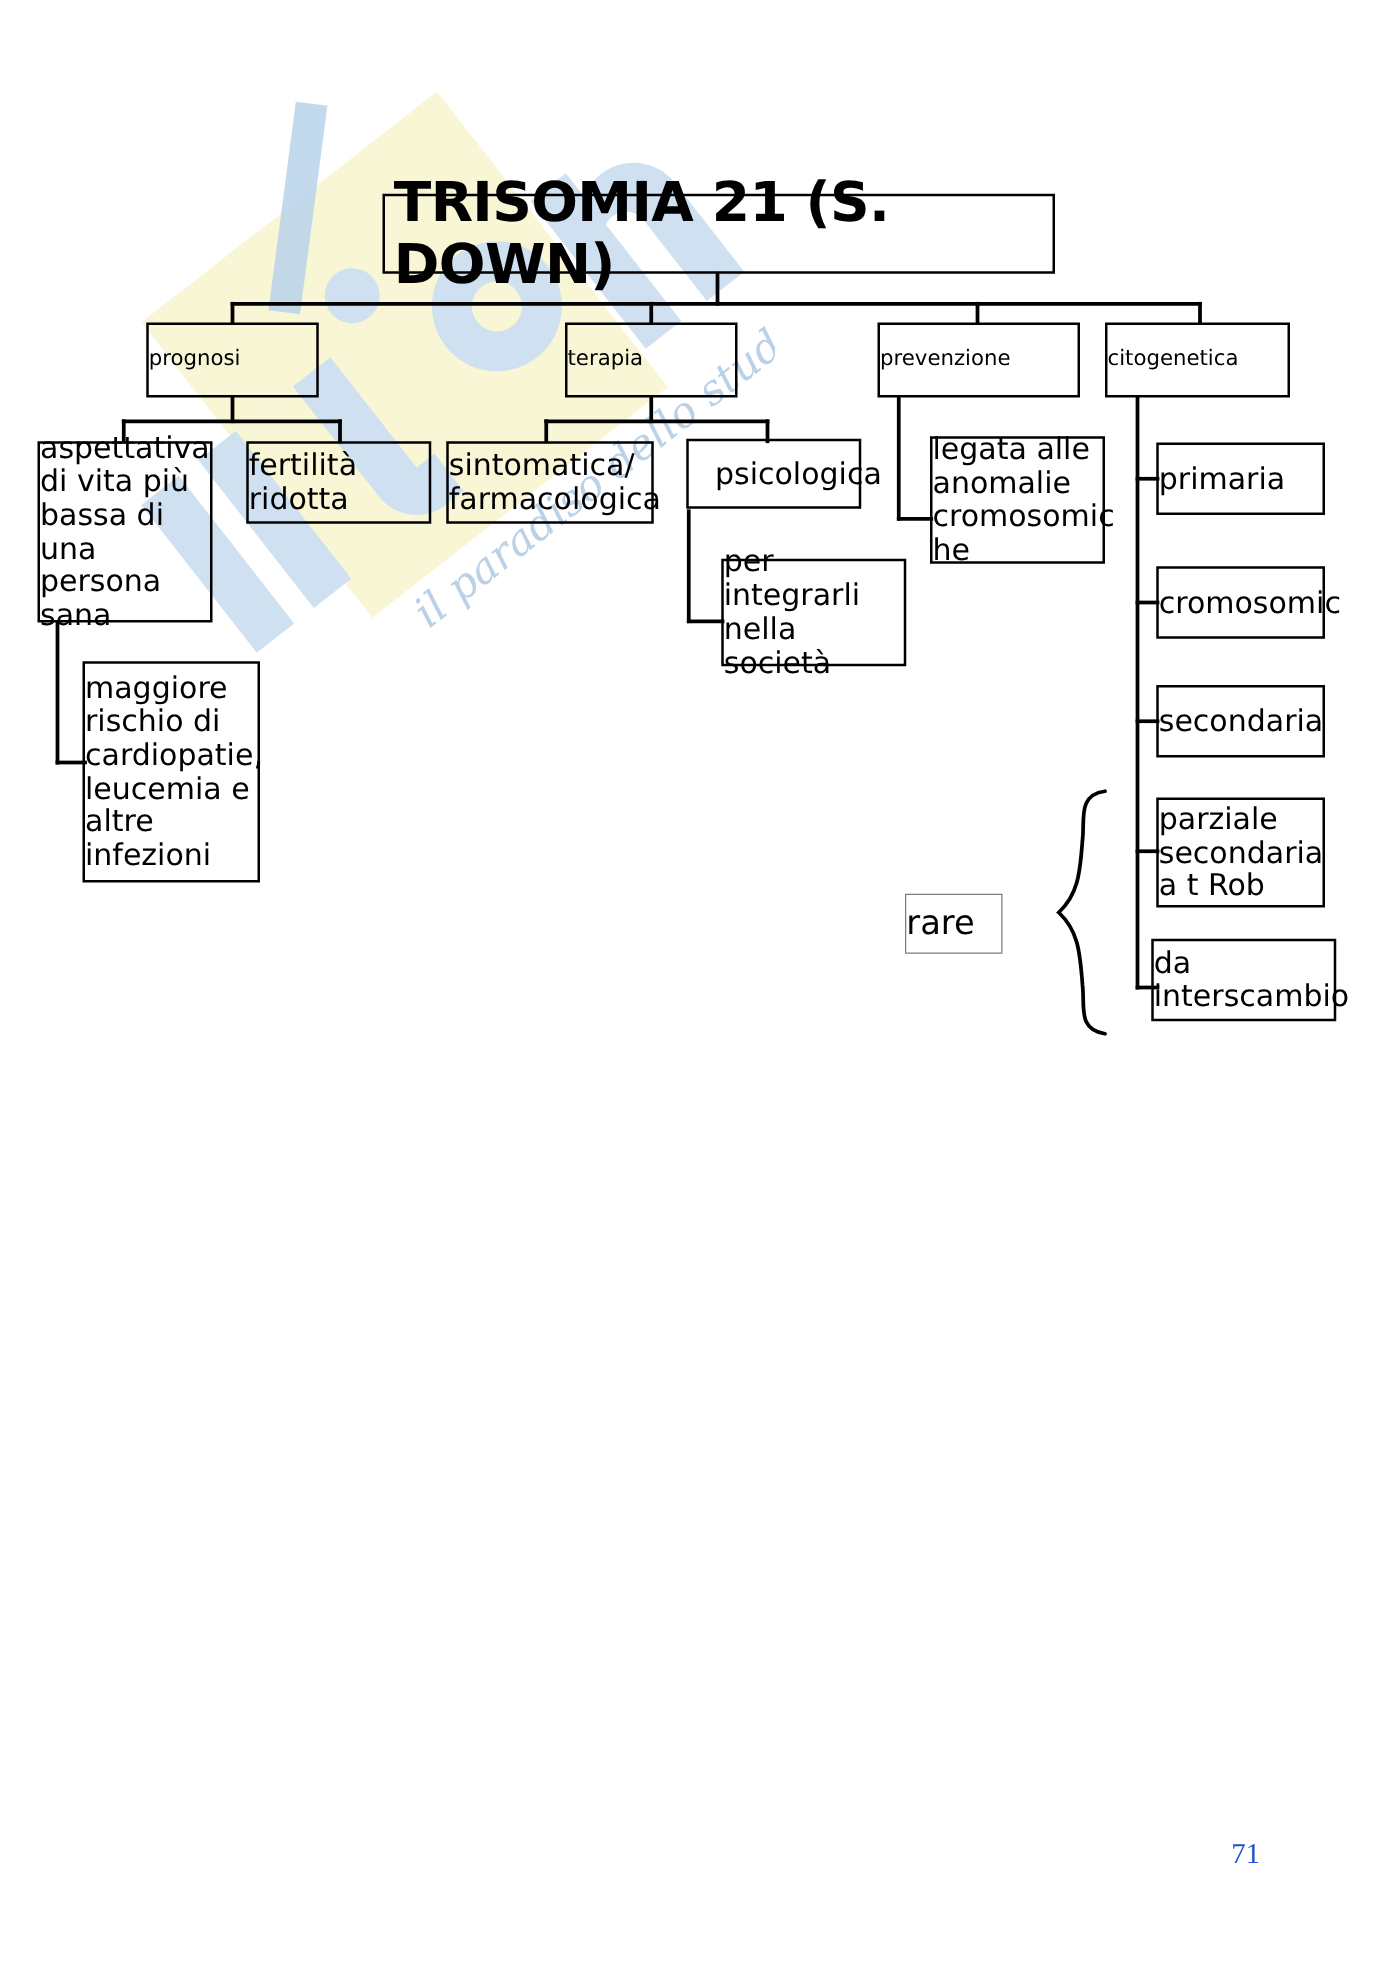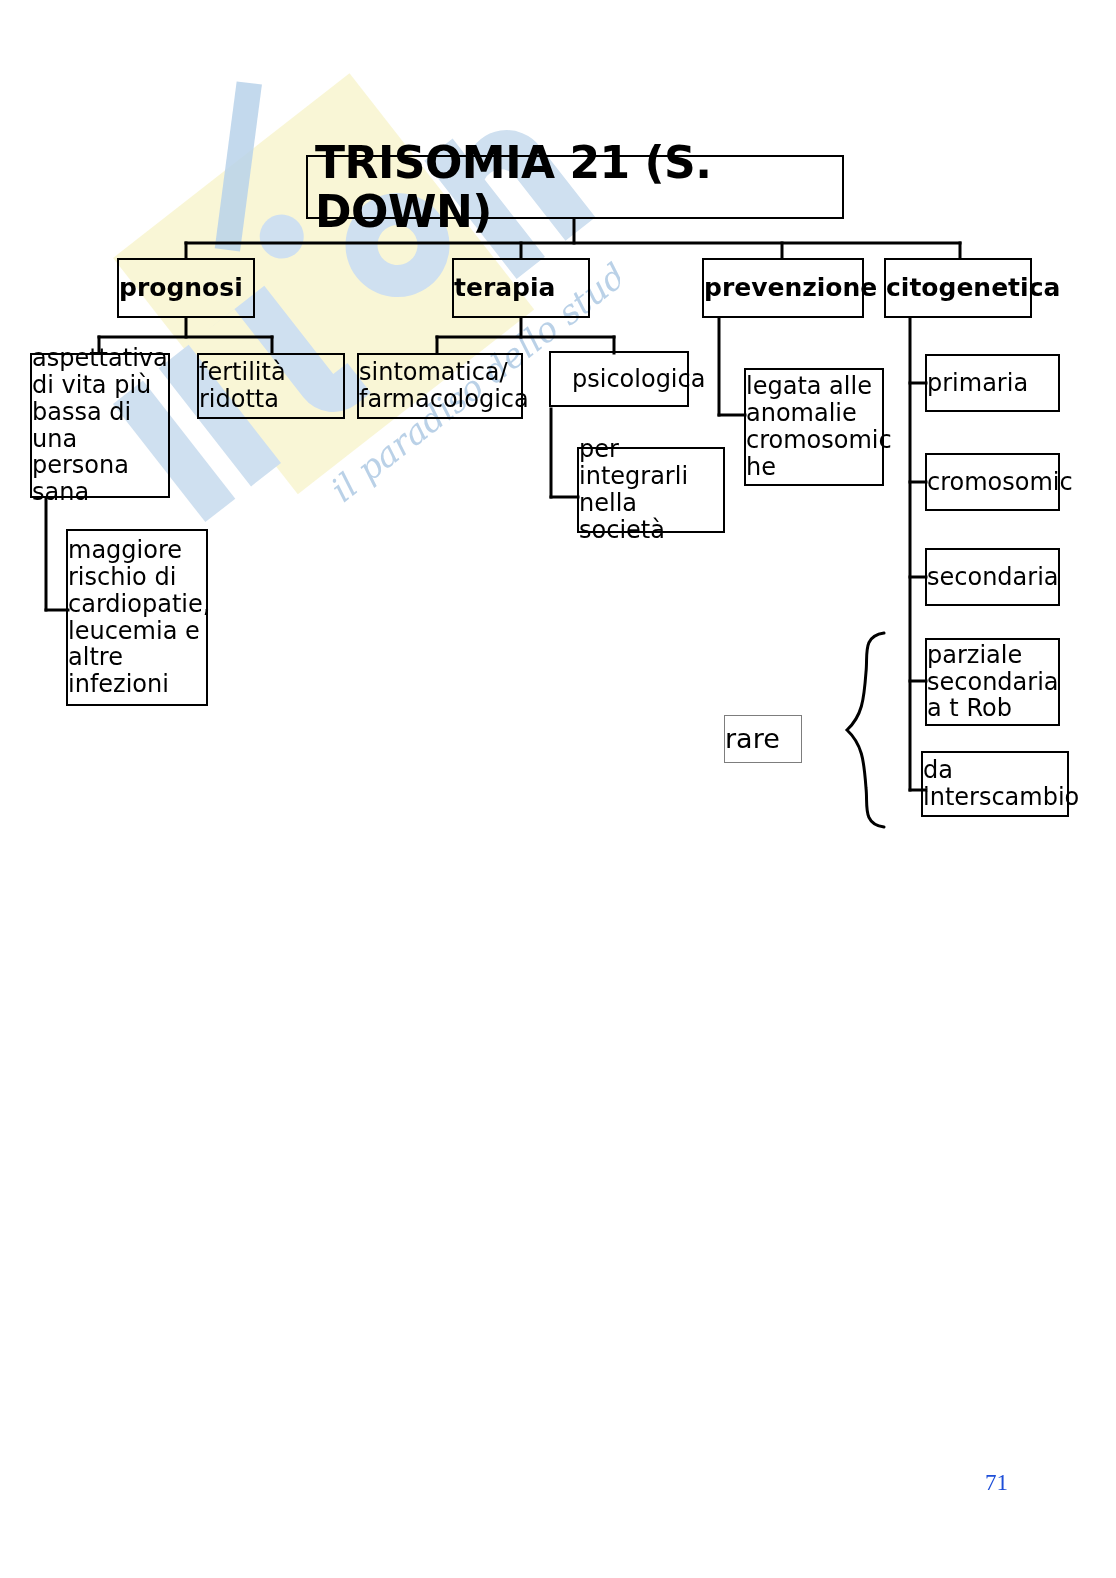--- a/index.html
+++ b/index.html
@@ -51,22 +51,22 @@
   }
   .node.title {
     border-width: 2.6px;
     font-weight: bold;
     font-size: 44px;
     letter-spacing: -0.5px;
     justify-content: flex-start;
     padding-left: 7px;
   }
   .node.lvl2 {
-    font-weight: bold;
-    font-size: 25px;
+    font-weight: normal;
+    font-size: 17px;
   }
   .node.leaf {
     font-size: 24px;
   }
   .node.thin {
     border: 1.2px solid #7d7d7d;
     font-size: 27px;
   }
 
   
@@ -212,21 +212,21 @@
   <div class="node leaf" style="left:549px; top:351px; width:140px; height:56px;padding-left:21px;">
     <span class="txt">psicologica</span>
   </div>
 
   <div class="node leaf" style="left:577px; top:447px; width:148px; height:86px;">
     <span class="txt">per
 integrarli
 nella società</span>
   </div>
 
-  <div class="node leaf" style="left:744px; top:368px; width:140px; height:118px;">
+  <div class="node leaf" style="left:744px; top:349px; width:140px; height:102px;">
     <span class="txt">legata alle
 anomalie
 cromosomic
 he</span>
   </div>
 
   <div class="node leaf" style="left:925px; top:354px; width:135px; height:58px;">
     <span class="txt">primaria</span>
   </div>
 

